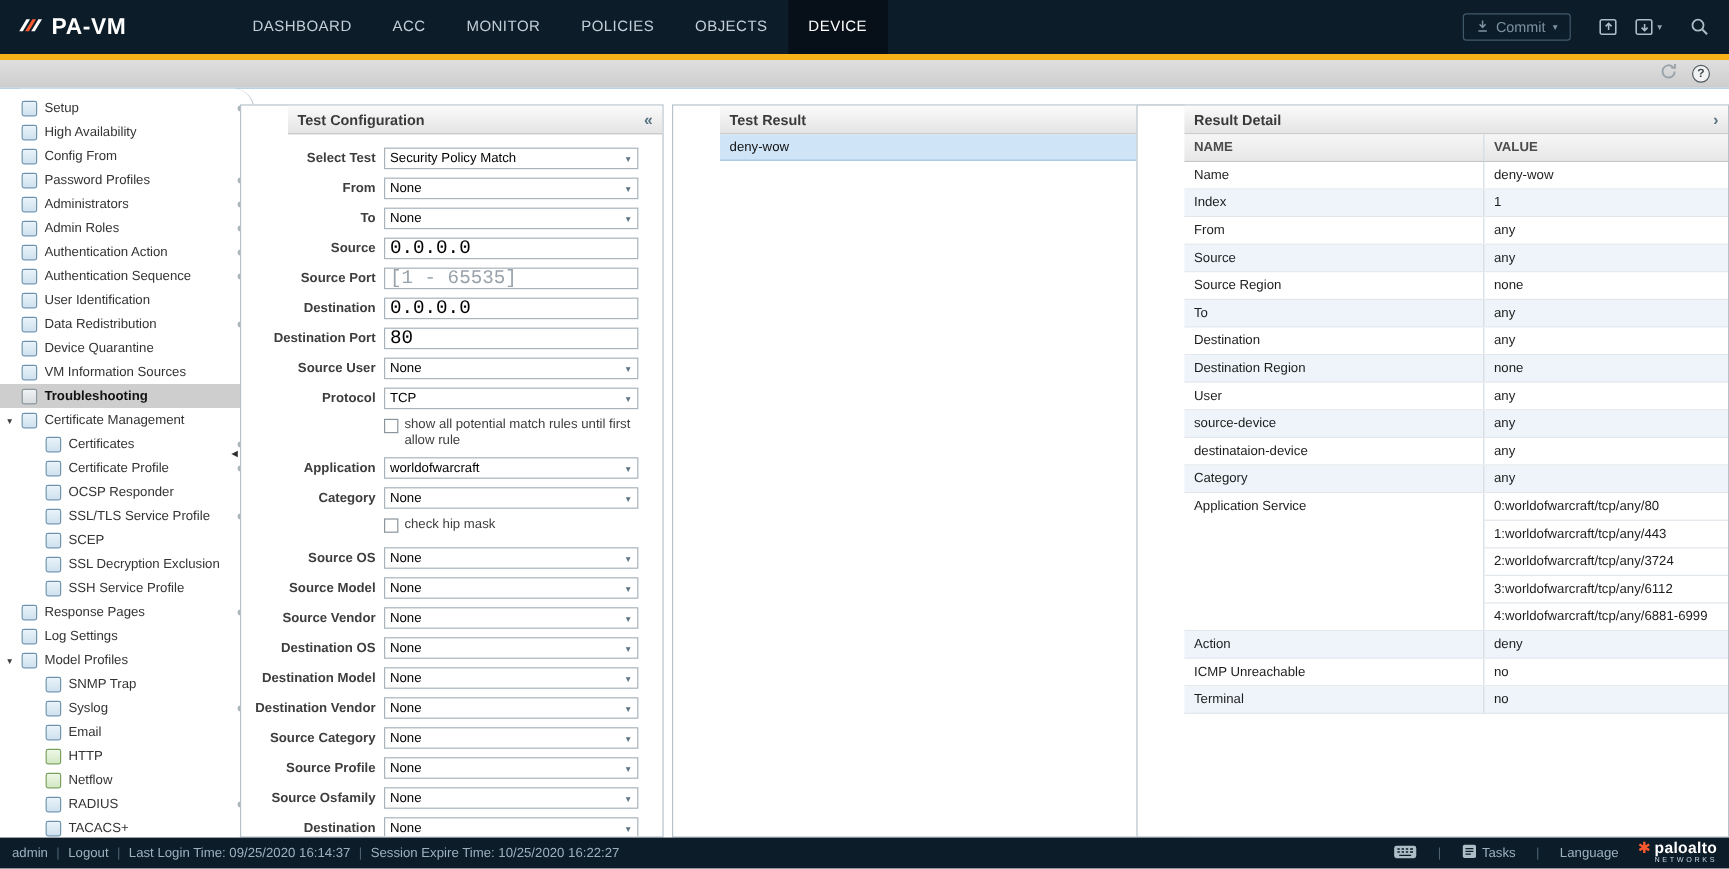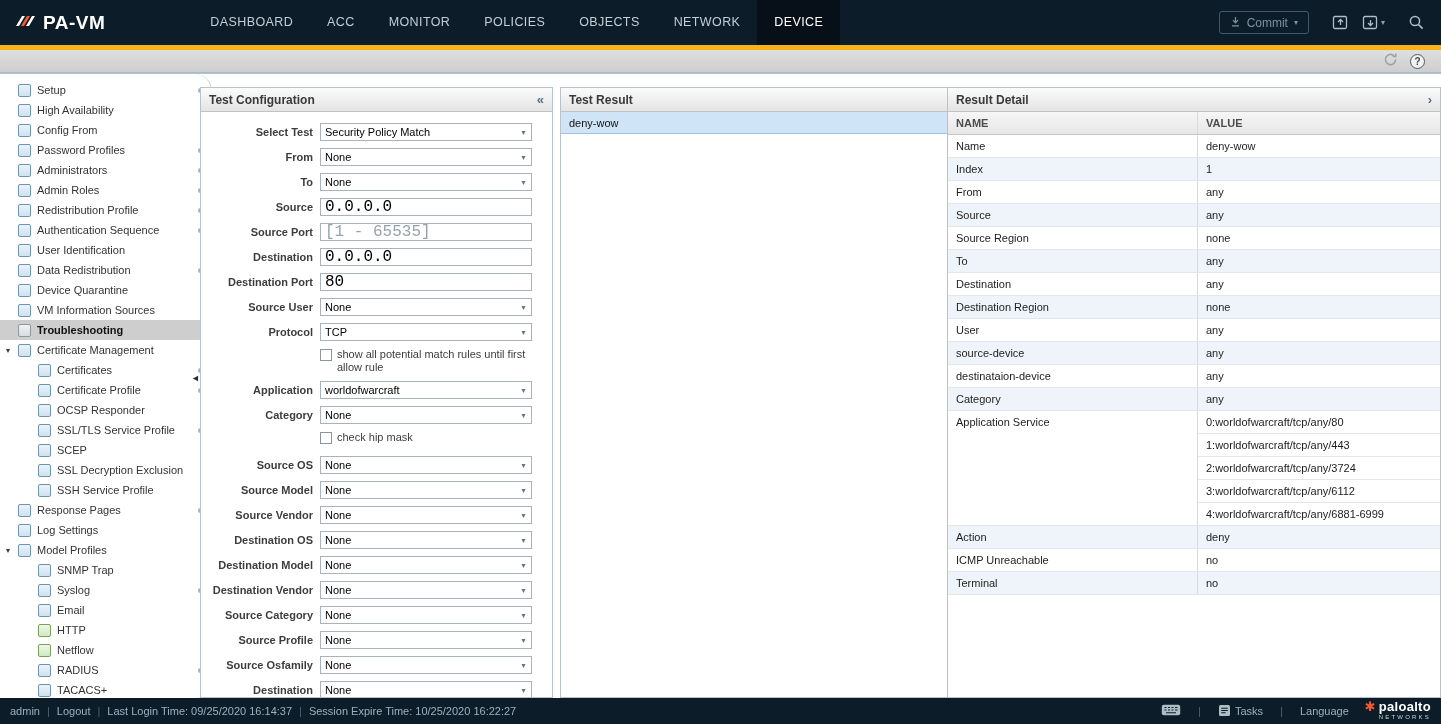--- a/index.html
+++ b/index.html
@@ -36,21 +36,21 @@
   .texp { width:12px; font-size:8px; color:#3c3c3c; flex:none; }
   .ticon { width:13px; height:13px; margin-right:6px; border:1px solid #6f94ae; background:linear-gradient(#eaf3fa,#cfe2ef); border-radius:2px; flex:none; }
   .ticon.green { border-color:#79a05d; background:linear-gradient(#eef7e7,#d2e8c3); }
   .ticon.gray { border-color:#8c979e; background:linear-gradient(#f0f2f3,#d7dcdf); }
   .tlabel { font-size:11px; color:#333; white-space:nowrap; overflow:hidden; }
   .tree-item.selected .tlabel { font-weight:bold; color:#111; }
   .tdot { width:5px; height:5px; border-radius:50%; background:#aab6ba; margin-left:auto; margin-right:8px; flex:none; }
   .sb-handle { position:absolute; left:191px; top:300px; color:#2f2f2f; font-size:9px; cursor:pointer; line-height:9px; }
 
   
-  .panel { position:absolute; top:13px; bottom:0; background:#fff; border:1px solid #b7c3cb; overflow:hidden; }
+  .panel { position:absolute; top:13px; bottom:0; background:#fff; border:1px solid #b7c3cb; overflow:hidden;padding-left:39px; }
   #panel-config { left:200px; width:353px; }
   #panel-result { left:560px; width:428px; }
   #panel-detail { left:947px; width:494px; }
   .panel-h { height:24px; background:linear-gradient(#fbfbfb,#e4e4e4); border-bottom:1px solid #c2c2c2; display:flex; align-items:center; padding:0 8px; font-weight:bold; color:#3a3a3a; font-size:12px; }
   .panel-h .hctl { margin-left:auto; color:#55707f; font-size:13px; cursor:pointer; line-height:13px; }
 
   
   .form { position:absolute; top:25px; left:0; right:0; bottom:0; overflow:hidden; padding-top:10px; }
   .frow { display:flex; align-items:center; margin-bottom:7px; min-height:18px; }
   .flabel { width:112px; text-align:right; font-weight:bold; color:#3d3d3d; font-size:11px; margin-right:7px; flex:none; line-height:12px; }
@@ -104,21 +104,20 @@
         </svg>
       </span>
       <span class="brand-text">PA-VM</span>
     </div>
     <nav class="tabs" id="nav-tabs">
         <div class="tab">DASHBOARD</div>
         <div class="tab">ACC</div>
         <div class="tab">MONITOR</div>
         <div class="tab">POLICIES</div>
         <div class="tab">OBJECTS</div>
-        <div class="tab">NETWORK</div>
         <div class="tab active">DEVICE</div>
       </nav>
     <div class="nav-right">
       <button class="commit-btn">
         <span>
           <svg width="11" height="11" viewBox="0 0 11 11">
               <path d="M5.5 1v5.2M3 4.2 5.5 6.8 8 4.2M2 9.8h7" stroke="#7d93a0" fill="none" stroke-width="1.2"></path>
             </svg>
         </span>
         <span>Commit</span>
@@ -191,21 +190,21 @@
         </div>
         <div class="tree-item">
           <span class="texp"></span>
           <span class="ticon"></span>
           <span class="tlabel">Admin Roles</span>
           <span class="tdot"></span>
         </div>
         <div class="tree-item">
           <span class="texp"></span>
           <span class="ticon"></span>
-          <span class="tlabel">Redistribution Profile</span>
+          <span class="tlabel">Authentication Action</span>
           <span class="tdot"></span>
         </div>
         <div class="tree-item">
           <span class="texp"></span>
           <span class="ticon"></span>
           <span class="tlabel">Authentication Sequence</span>
           <span class="tdot"></span>
         </div>
         <div class="tree-item">
           <span class="texp"></span>

